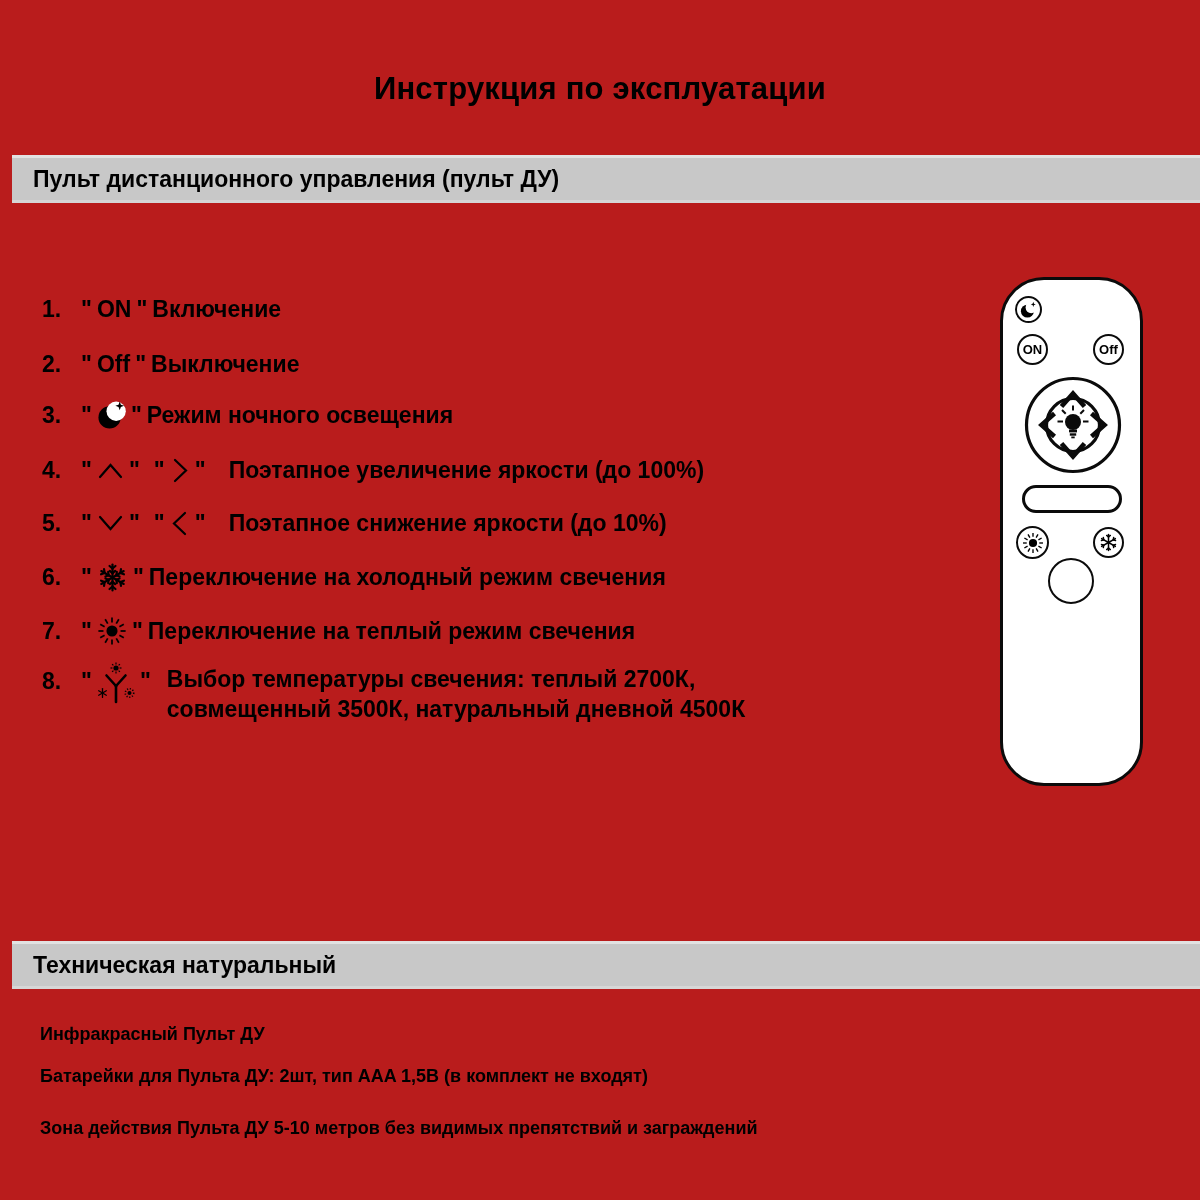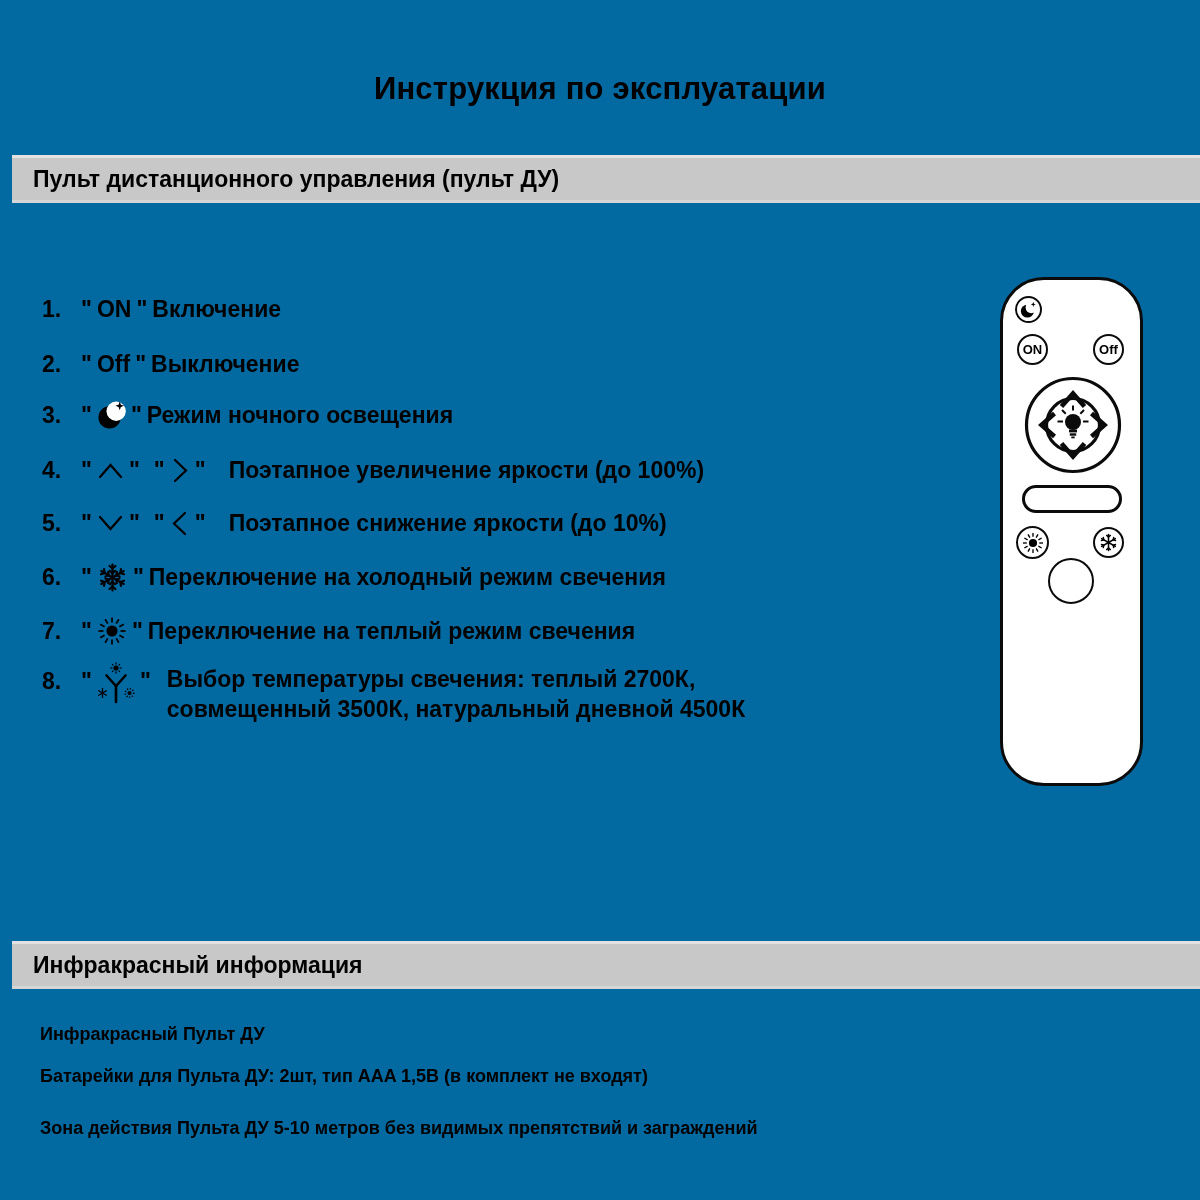--- a/index.html
+++ b/index.html
@@ -1,17 +1,17 @@
 <!DOCTYPE html>
 <html><head>
 <meta charset="utf-8">
 <style>
   html,body{margin:0;padding:0;background:#fff;}
   .page{
-    position:relative;width:1200px;height:1200px;background:#0369a1;overflow:hidden;
+    position:relative;width:1200px;height:1200px;background:#b91c1c;overflow:hidden;
     font-family:"Liberation Sans","DejaVu Sans",sans-serif;font-weight:700;color:#000;
   }
   .title{position:absolute;left:0;top:71px;width:100%;text-align:center;font-size:31px;letter-spacing:.2px;}
   .section-bar{
     position:absolute;left:12px;width:1192px;height:48px;background:#c8c8c8;
     border-top:3px solid #e2e2e2;border-bottom:3px solid #d6d6d6;box-sizing:border-box;
     display:flex;align-items:center;padding-left:21px;font-size:23px;
   }
   .bar-remote{top:155px;}
   .bar-tech{top:941px;}
@@ -293,20 +293,20 @@
           <use href="#snB" transform="rotate(180 12 12)"></use>
             <use href="#snB" transform="rotate(240 12 12)"></use>
             <use href="#snB" transform="rotate(300 12 12)"></use>
         </svg>
       </span>
     </div>
     <div class="rbtn btn-plain"></div>
   </div>
 
   <div class="section-bar bar-tech">
-    <span>Инфракрасный информация</span>
+    <span>Техническая натуральный</span>
   </div>
 
   <div class="tech-line tl1">Инфракрасный Пульт ДУ</div>
   <div class="tech-line tl2">Батарейки для Пульта ДУ: 2шт, тип AAA 1,5В (в комплект не входят)</div>
   <div class="tech-line tl3">Зона действия Пульта ДУ 5-10 метров без видимых препятствий и заграждений</div>
 
 </div>
 
 </body></html>

